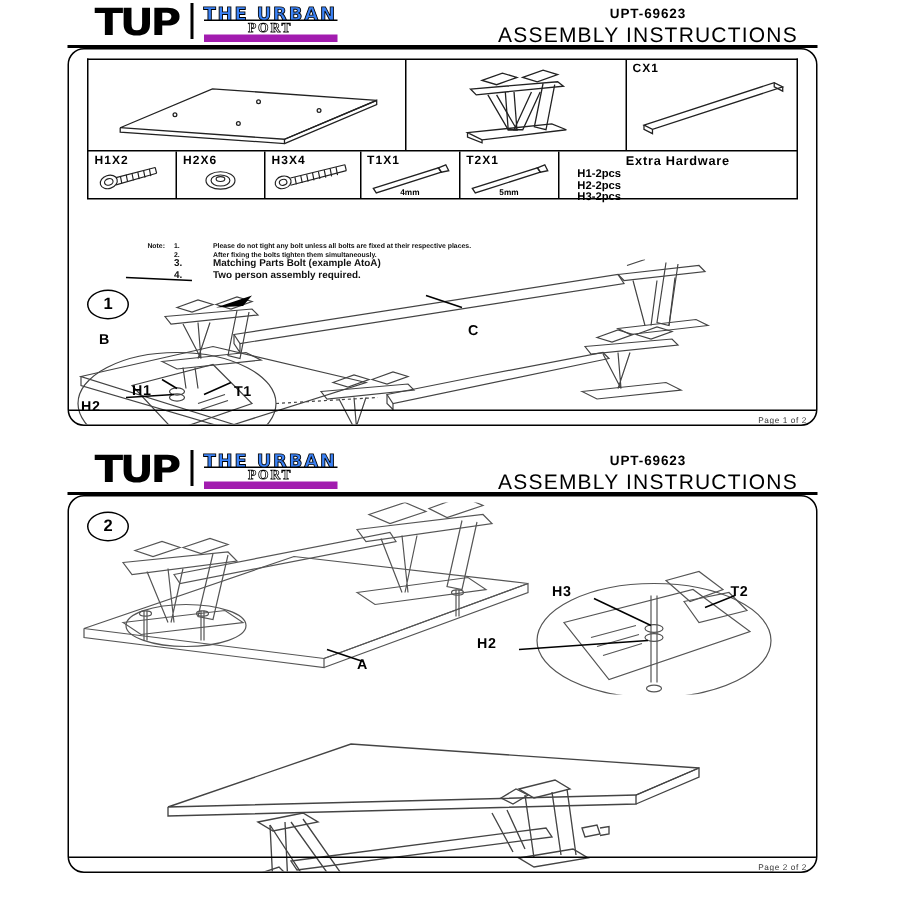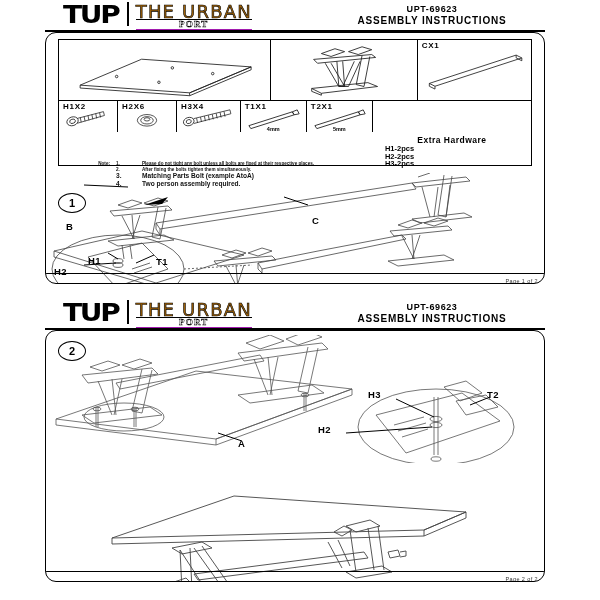--- a/index.html
+++ b/index.html
@@ -12,29 +12,29 @@
   .page2{top:302px;height:292px;}
 
   .hdr{position:relative;height:28px;}
   .hdr-rule{position:absolute;left:0;right:0;bottom:0;height:2px;background:#000;}
 
   .logo{position:absolute;left:18px;top:-2px;display:flex;align-items:flex-start;}
   .logo-tup{font-family:"DejaVu Sans",sans-serif;font-weight:bold;font-size:25px;line-height:25px;
             letter-spacing:-2px;transform:scaleX(1.12);transform-origin:left top;}
   .logo-bar{width:2px;height:24px;background:#000;margin-left:14px;}
   .logo-words{margin-left:7px;margin-top:1px;line-height:1;}
-  .logo-l1{font-family:"DejaVu Sans",sans-serif;font-size:18px;letter-spacing:1.2px;
-           -webkit-text-stroke:0.6px #000;color:#a16207;font-weight:normal;}
+  .logo-l1{font-family:"DejaVu Sans",sans-serif;font-size:12px;letter-spacing:1.2px;
+           -webkit-text-stroke:0.6px #000;color:#3b82f6;font-weight:bold;}
   .logo-l2{font-family:Liberation Serif, serif;font-size:9px;letter-spacing:1.2px;text-align:center;
            -webkit-text-stroke:0.5px #000;color:#fff;font-weight:bold;margin-top:-2px;
            border-top:1px solid #000;border-bottom:5px solid #a21caf;}
 
   .doc-id{position:absolute;right:8px;top:0px;text-align:center;width:210px;}
   .doc-code{font-size:9px;font-weight:bold;letter-spacing:0.6px;}
-  .doc-title{font-size:10px;font-weight:bold;letter-spacing:0.8px;margin-top:1px;}
+  .doc-title{font-size:14px;font-weight:normal;letter-spacing:0.8px;margin-top:1px;}
 
   .body-box{position:absolute;left:0;right:0;top:28px;bottom:12px;
             border:1.6px solid #000;border-radius:11px;overflow:hidden;background:#fff;}
 
   .footer{position:absolute;right:6px;bottom:-1px;font-size:5.5px;color:#333;letter-spacing:.4px;}
   .foot-rule{position:absolute;left:0;right:0;bottom:9px;height:1.4px;background:#000;}
 
   
   .parts{position:absolute;left:12px;top:6px;right:12px;}
   .prow{display:flex;border:1.2px solid #000;border-bottom:none;}
@@ -47,21 +47,21 @@
   .big.c2{width:31%;}
   .big.c3{width:24%;}
   .small{height:31px;}
   .s1{width:12.5%;}
   .s2{width:12.5%;}
   .s3{width:13.5%;}
   .s4{width:14%;}
   .s5{width:14%;}
   .s6{width:33.5%;}
   .mm{position:absolute;bottom:0px;left:0;right:0;text-align:center;font-size:5.5px;font-weight:bold;}
-  .xh{padding:1px 0 0 0;text-align:center;margin-top:33px;}
+  .xh{padding:1px 0 0 0;text-align:center;}
   .xh-title{font-size:8.5px;font-weight:bold;letter-spacing:.5px;}
   .xh-line{font-size:7.5px;font-weight:bold;text-align:left;padding-left:12px;line-height:7.6px;}
   .art{position:absolute;inset:0;}
 
   
   .notes{position:absolute;left:12px;top:128px;font-size:4.6px;line-height:5.6px;color:#111;}
   .nrow{display:flex;}
   .nlabel{width:52px;text-align:right;font-weight:bold;padding-right:6px;}
   .nnum{width:26px;font-weight:bold;}
   .ntext{font-weight:bold;}

